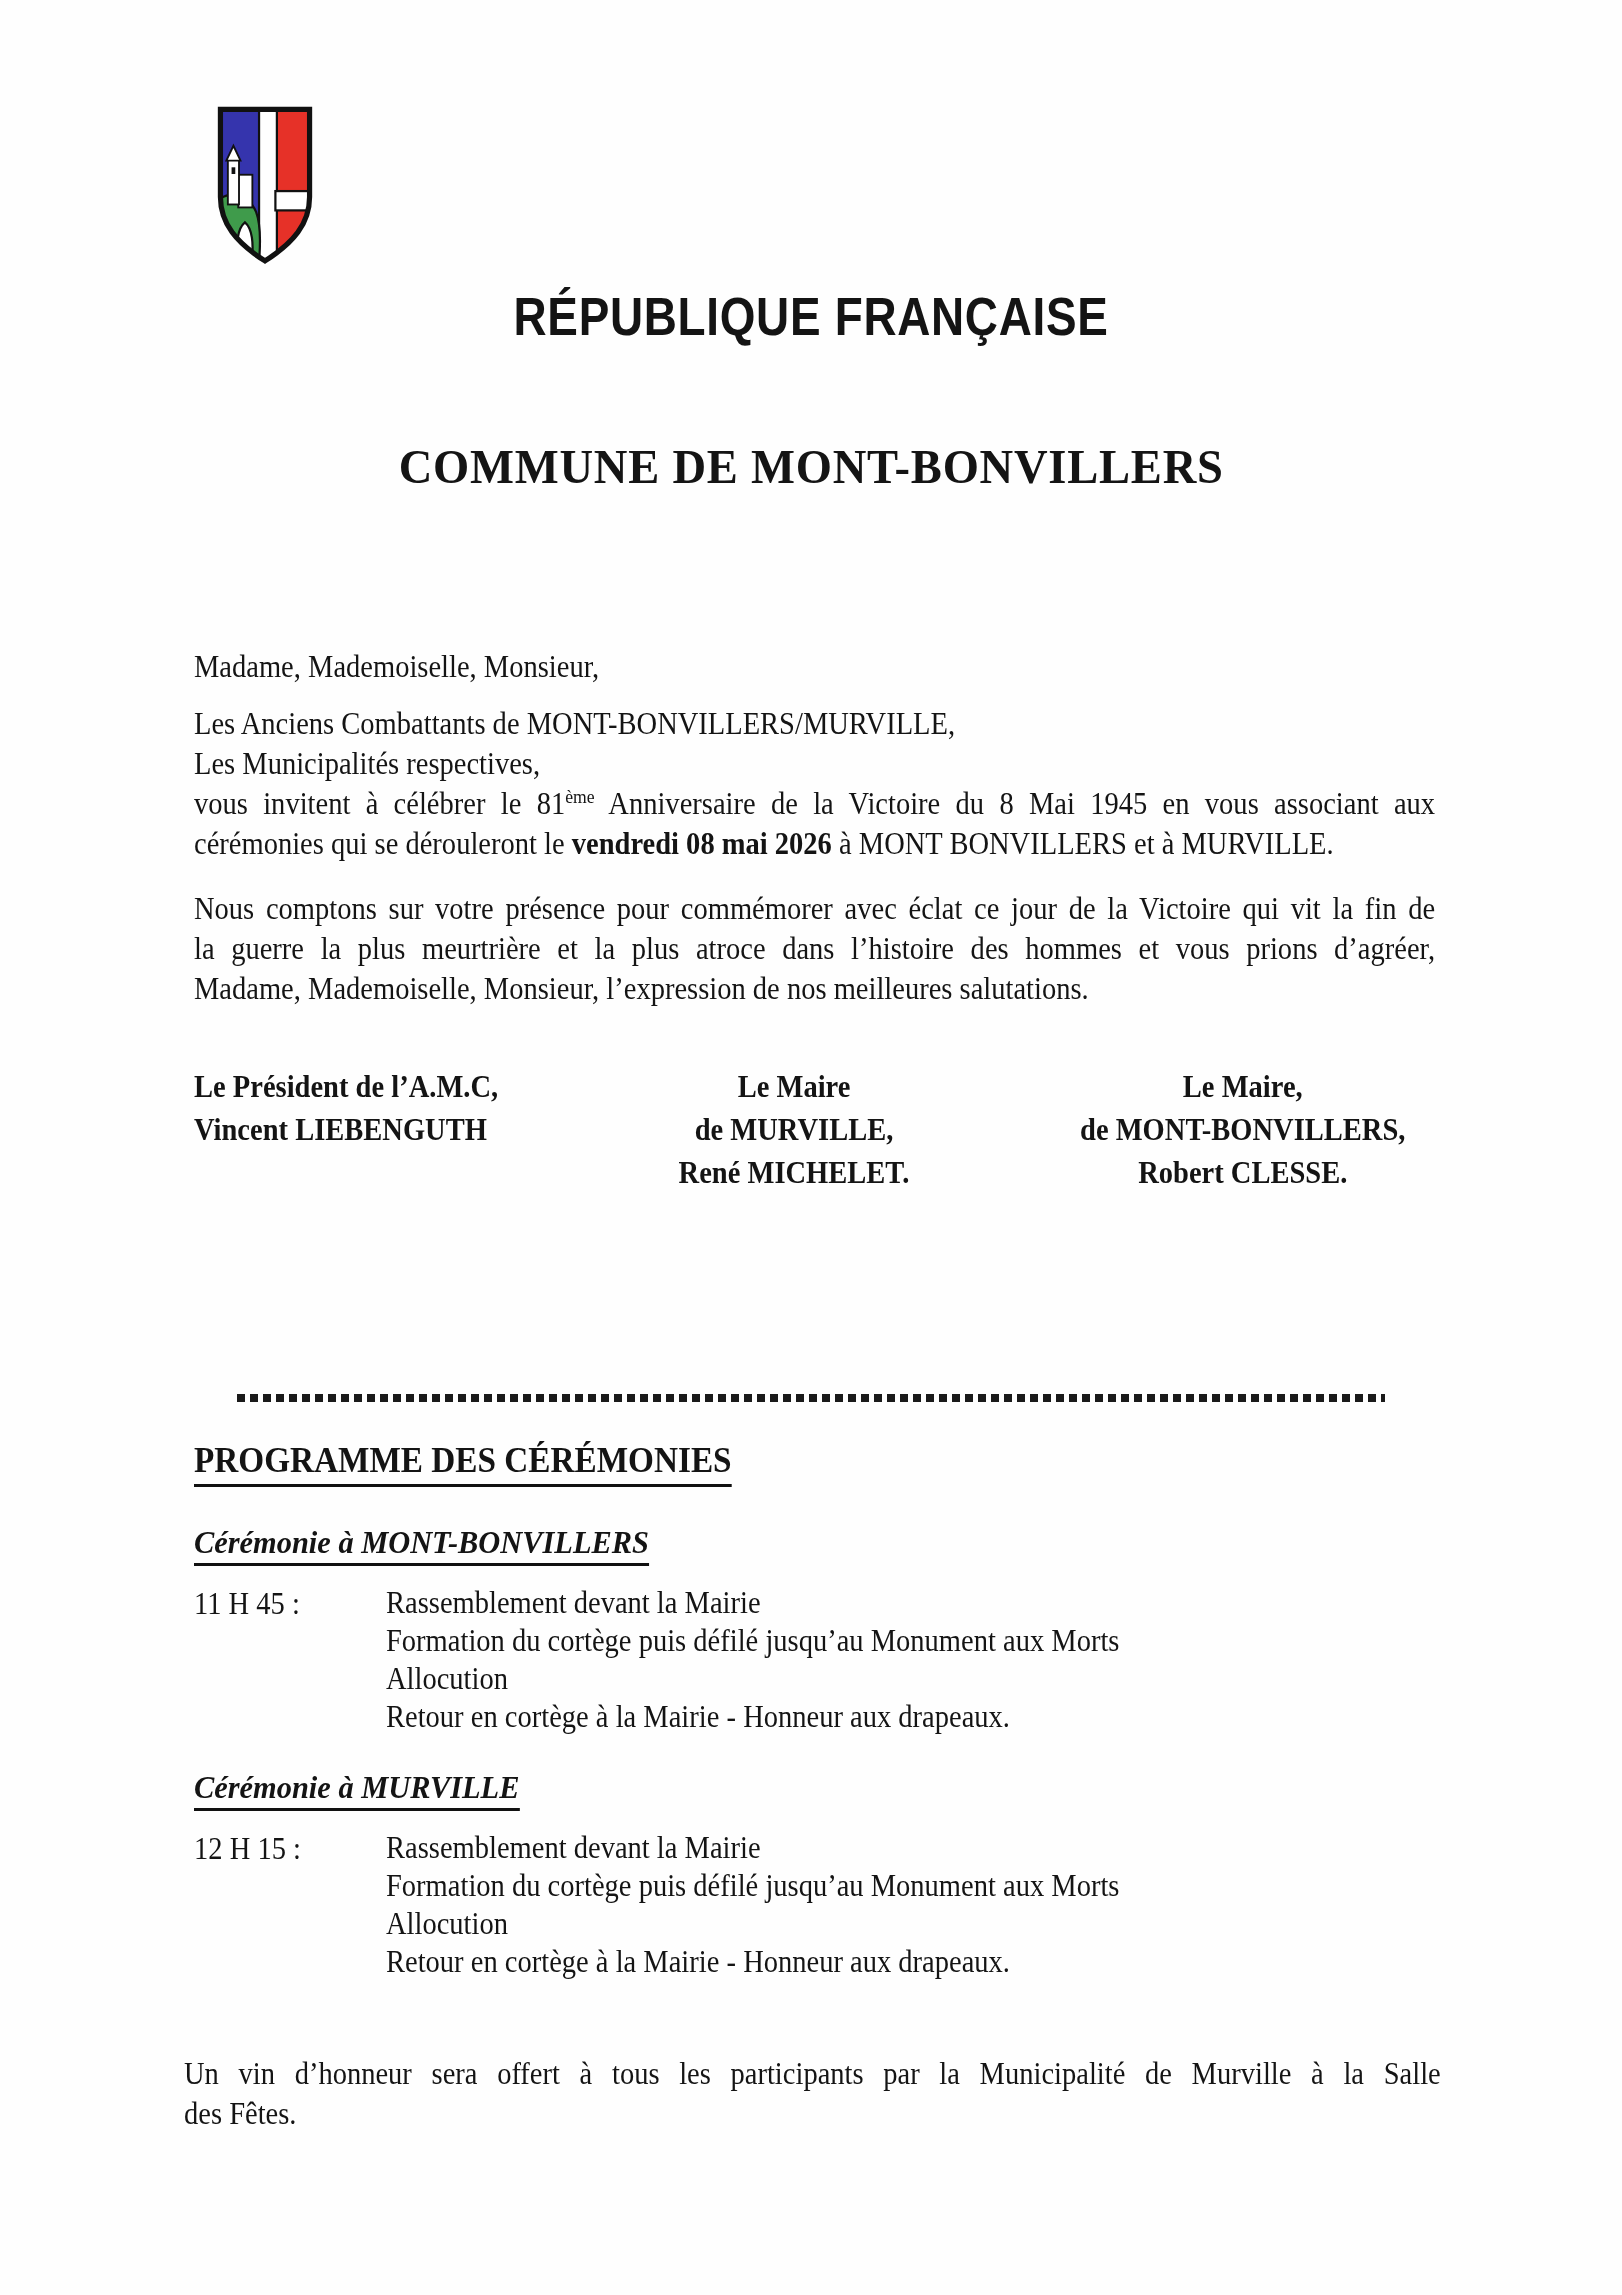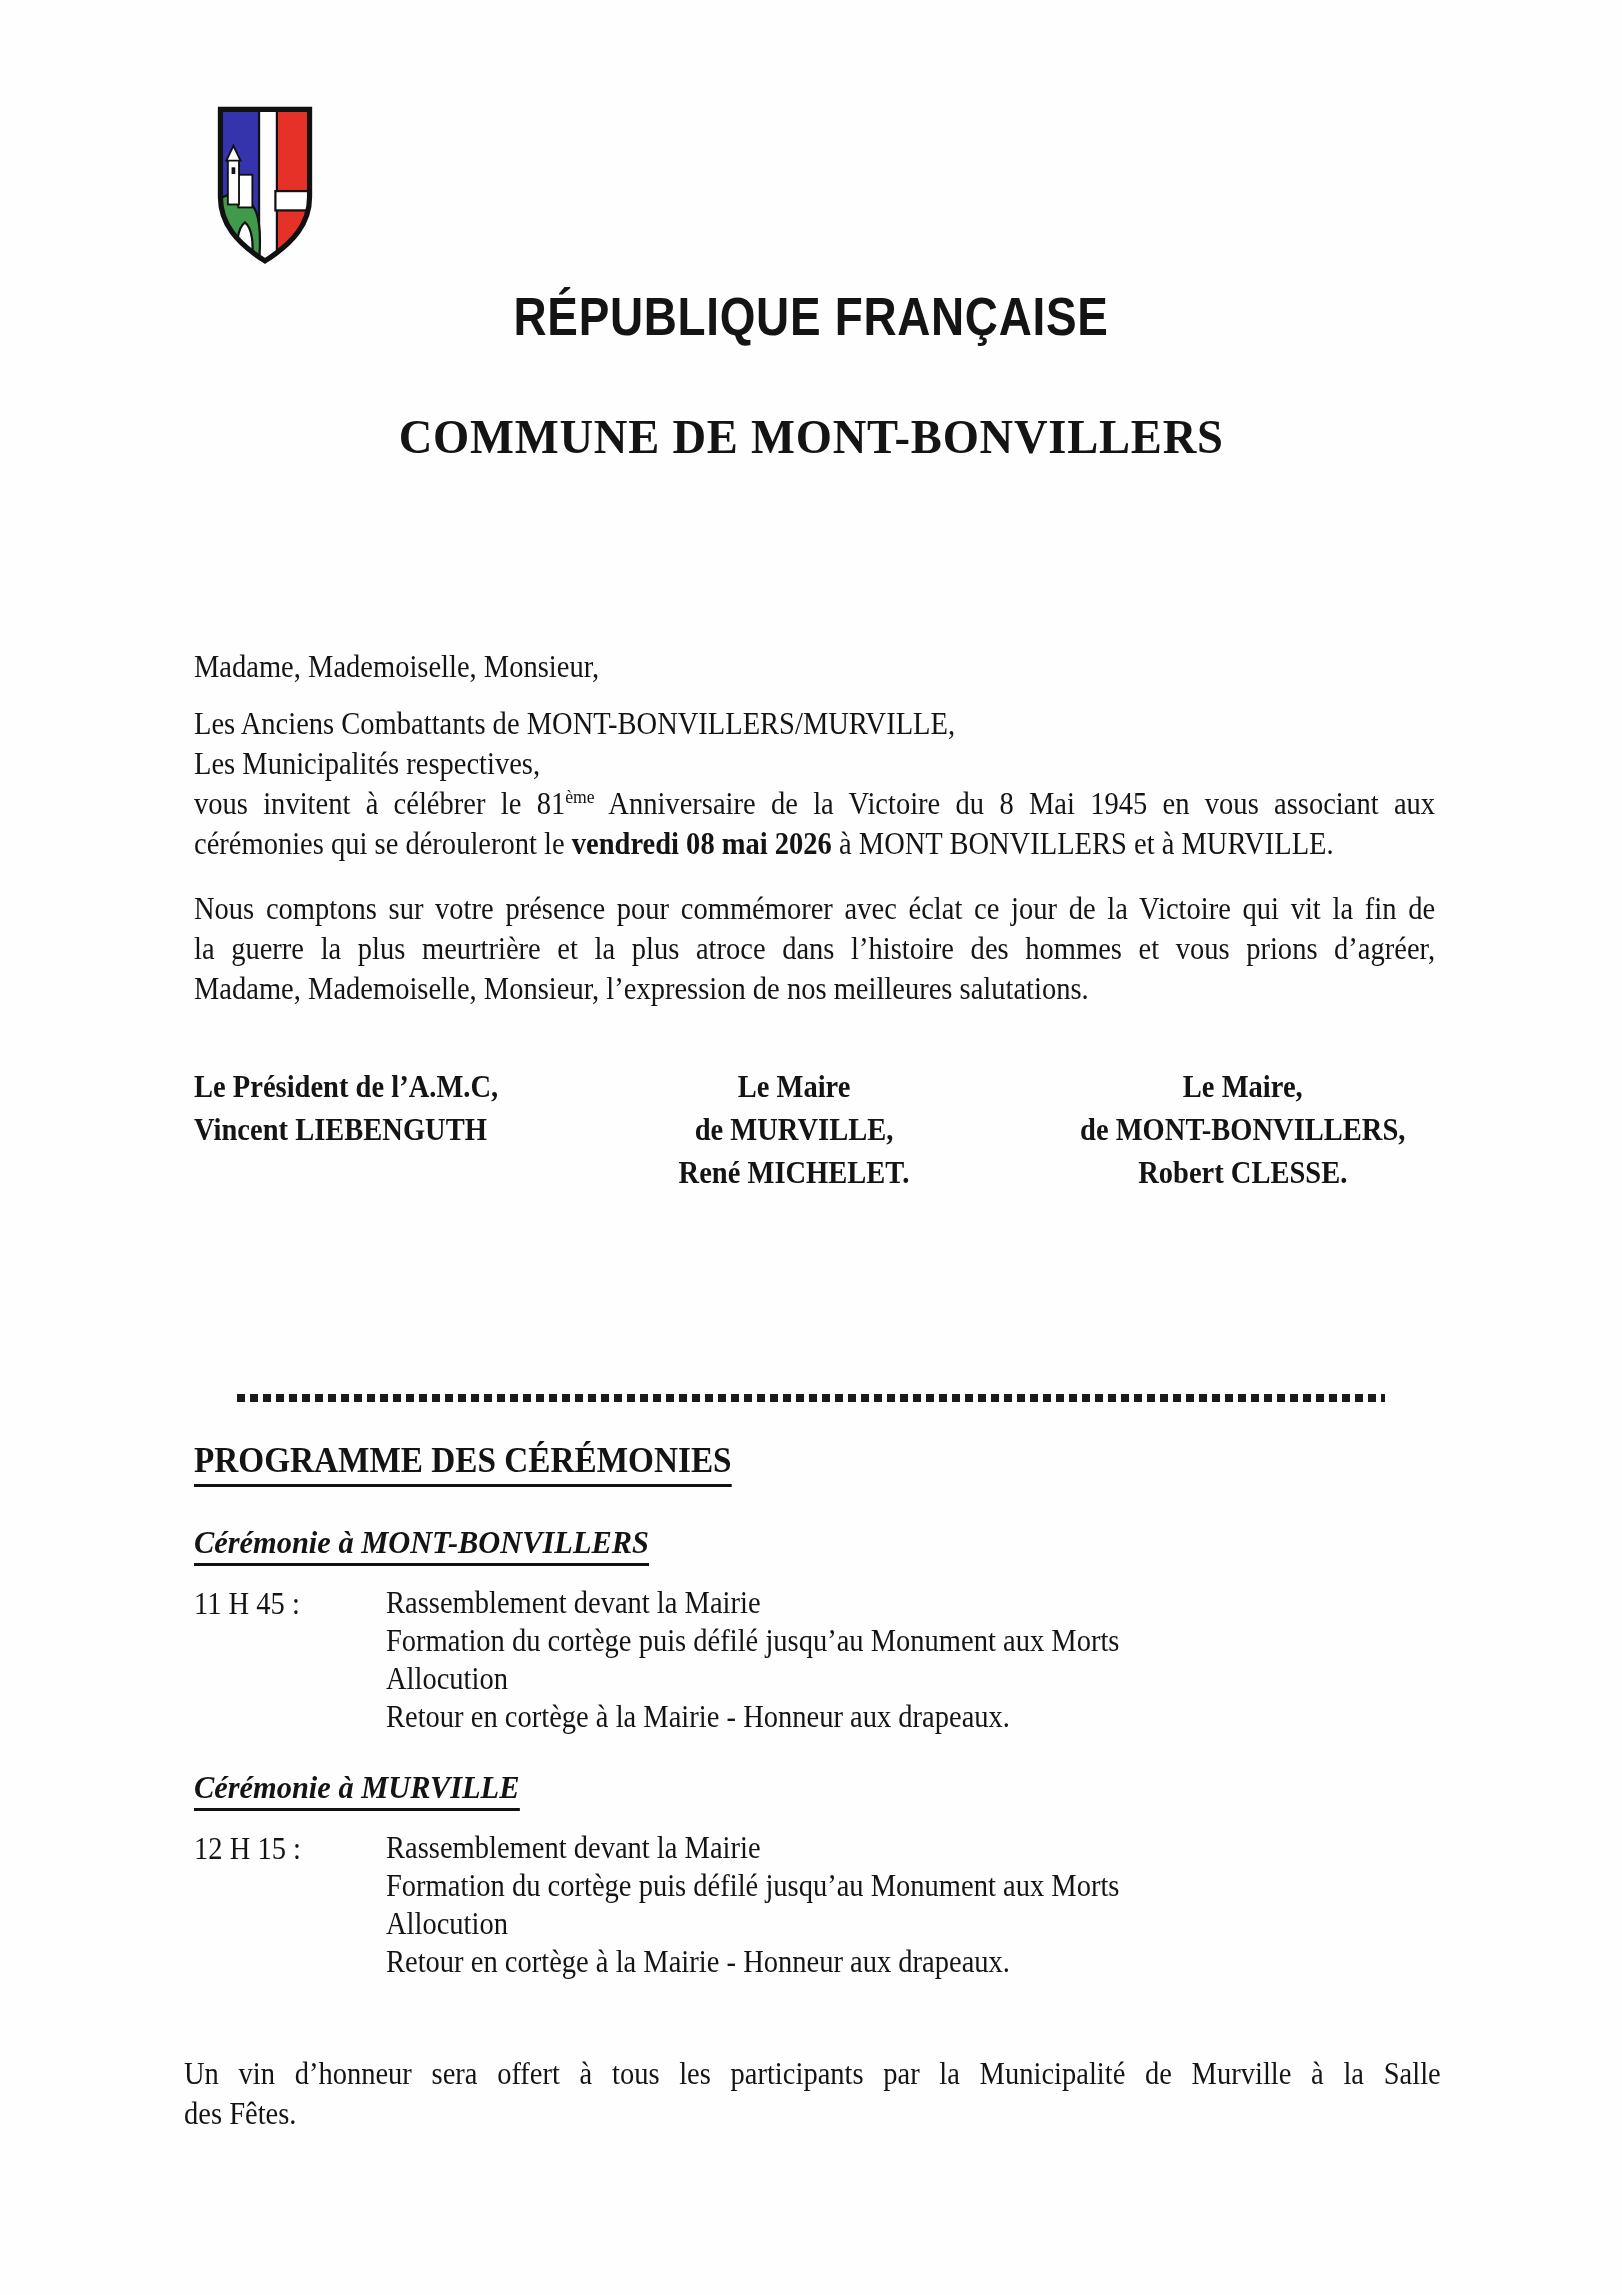--- a/index.html
+++ b/index.html
@@ -94,21 +94,21 @@
         <polygon points="18,77 37,77 27.5,57" fill="#ffffff" stroke="#111" stroke-width="2.5"></polygon>
         <rect x="25" y="86" width="5" height="9" fill="#111"></rect>
       </g>
     </g>
     <path d="M10 8 H130 V126 C130 162 108 188 70 212 C32 188 10 162 10 126 Z" fill="none" stroke="#111111" stroke-width="7"></path>
   </svg>
 
   <div class="center-wrap" style="top:289px">
     <div class="t1">RÉPUBLIQUE FRANÇAISE</div>
   </div>
-  <div class="center-wrap" style="top:412px">
+  <div class="center-wrap" style="top:442px">
     <div class="t2">COMMUNE DE MONT-BONVILLERS</div>
   </div>
 
   <div class="blk w-body" style="left:194px; top:647px">Madame, Mademoiselle, Monsieur,</div>
 
   <div class="blk w-body" style="left:194px; top:704px">
     <div>Les Anciens Combattants de MONT-BONVILLERS/MURVILLE,</div>
     <div>Les Municipalités respectives,</div>
     <div class="just"><span>vous invitent à célébrer le 81</span><sup class="ord">ème</sup><span> Anniversaire de la Victoire du 8 Mai 1945 en vous associant aux</span></div>
     <div><span>cérémonies qui se dérouleront le </span><span class="bold">vendredi 08 mai 2026</span><span> à MONT BONVILLERS et à MURVILLE.</span></div>

